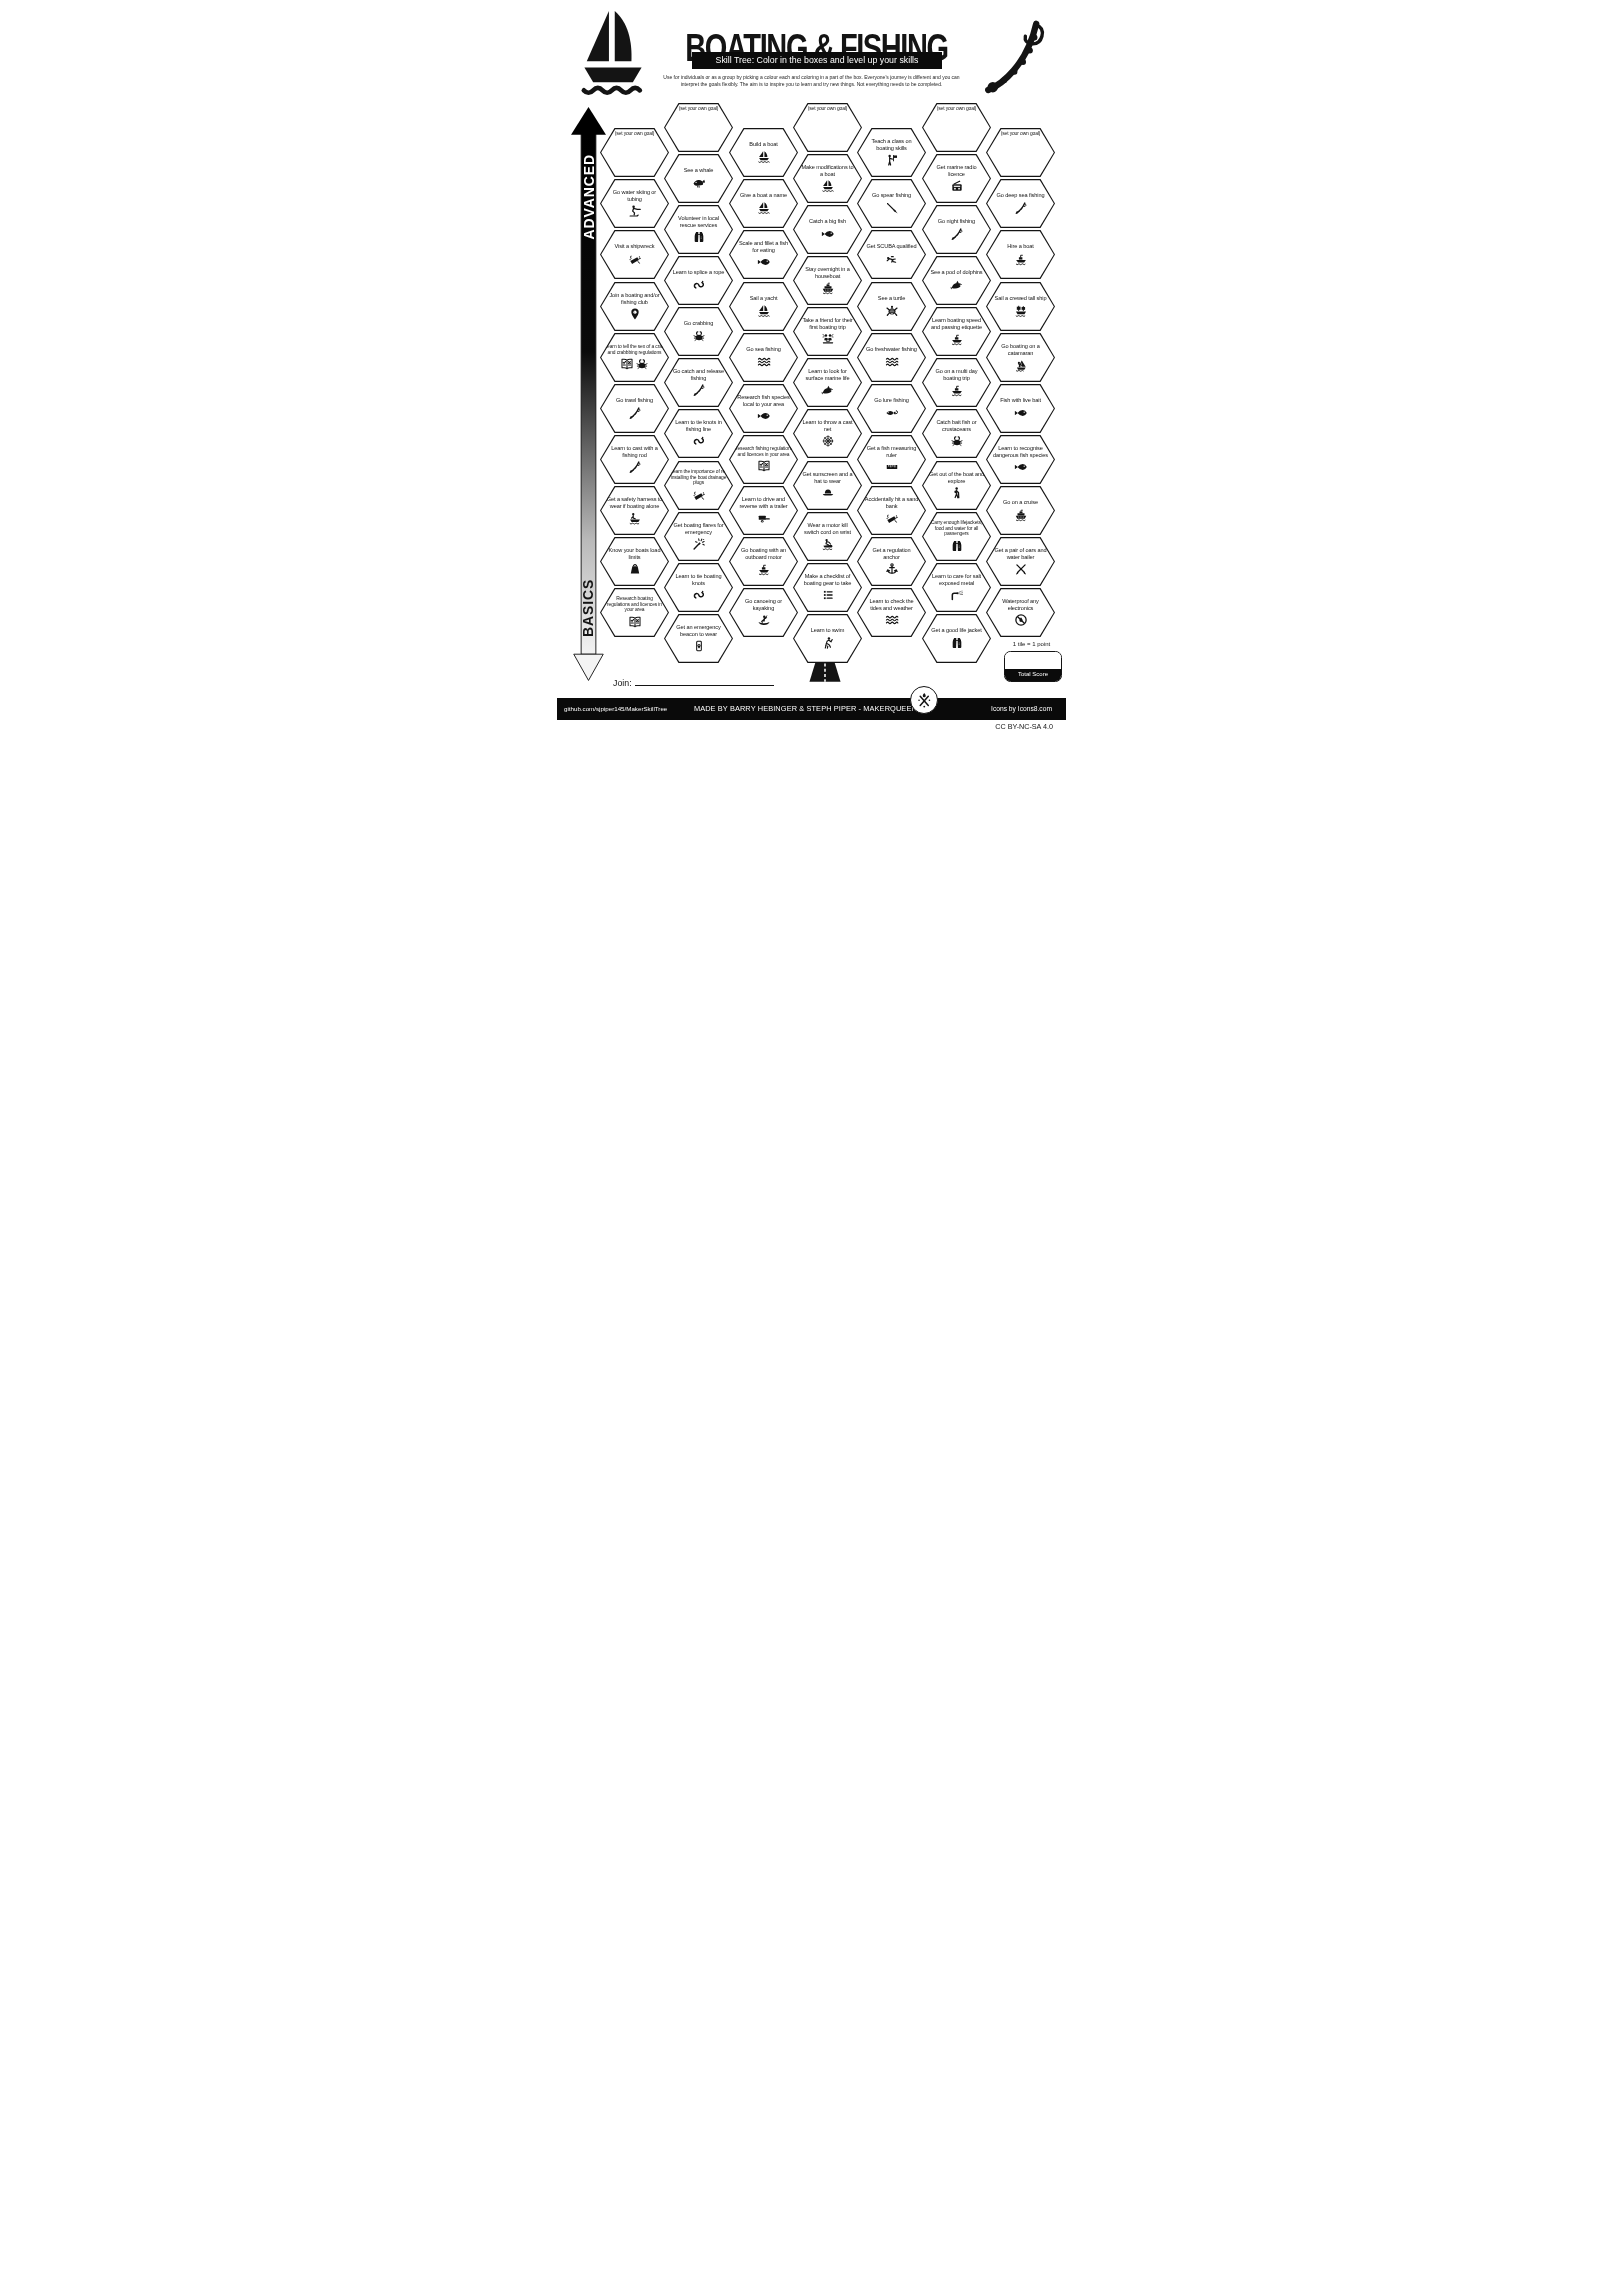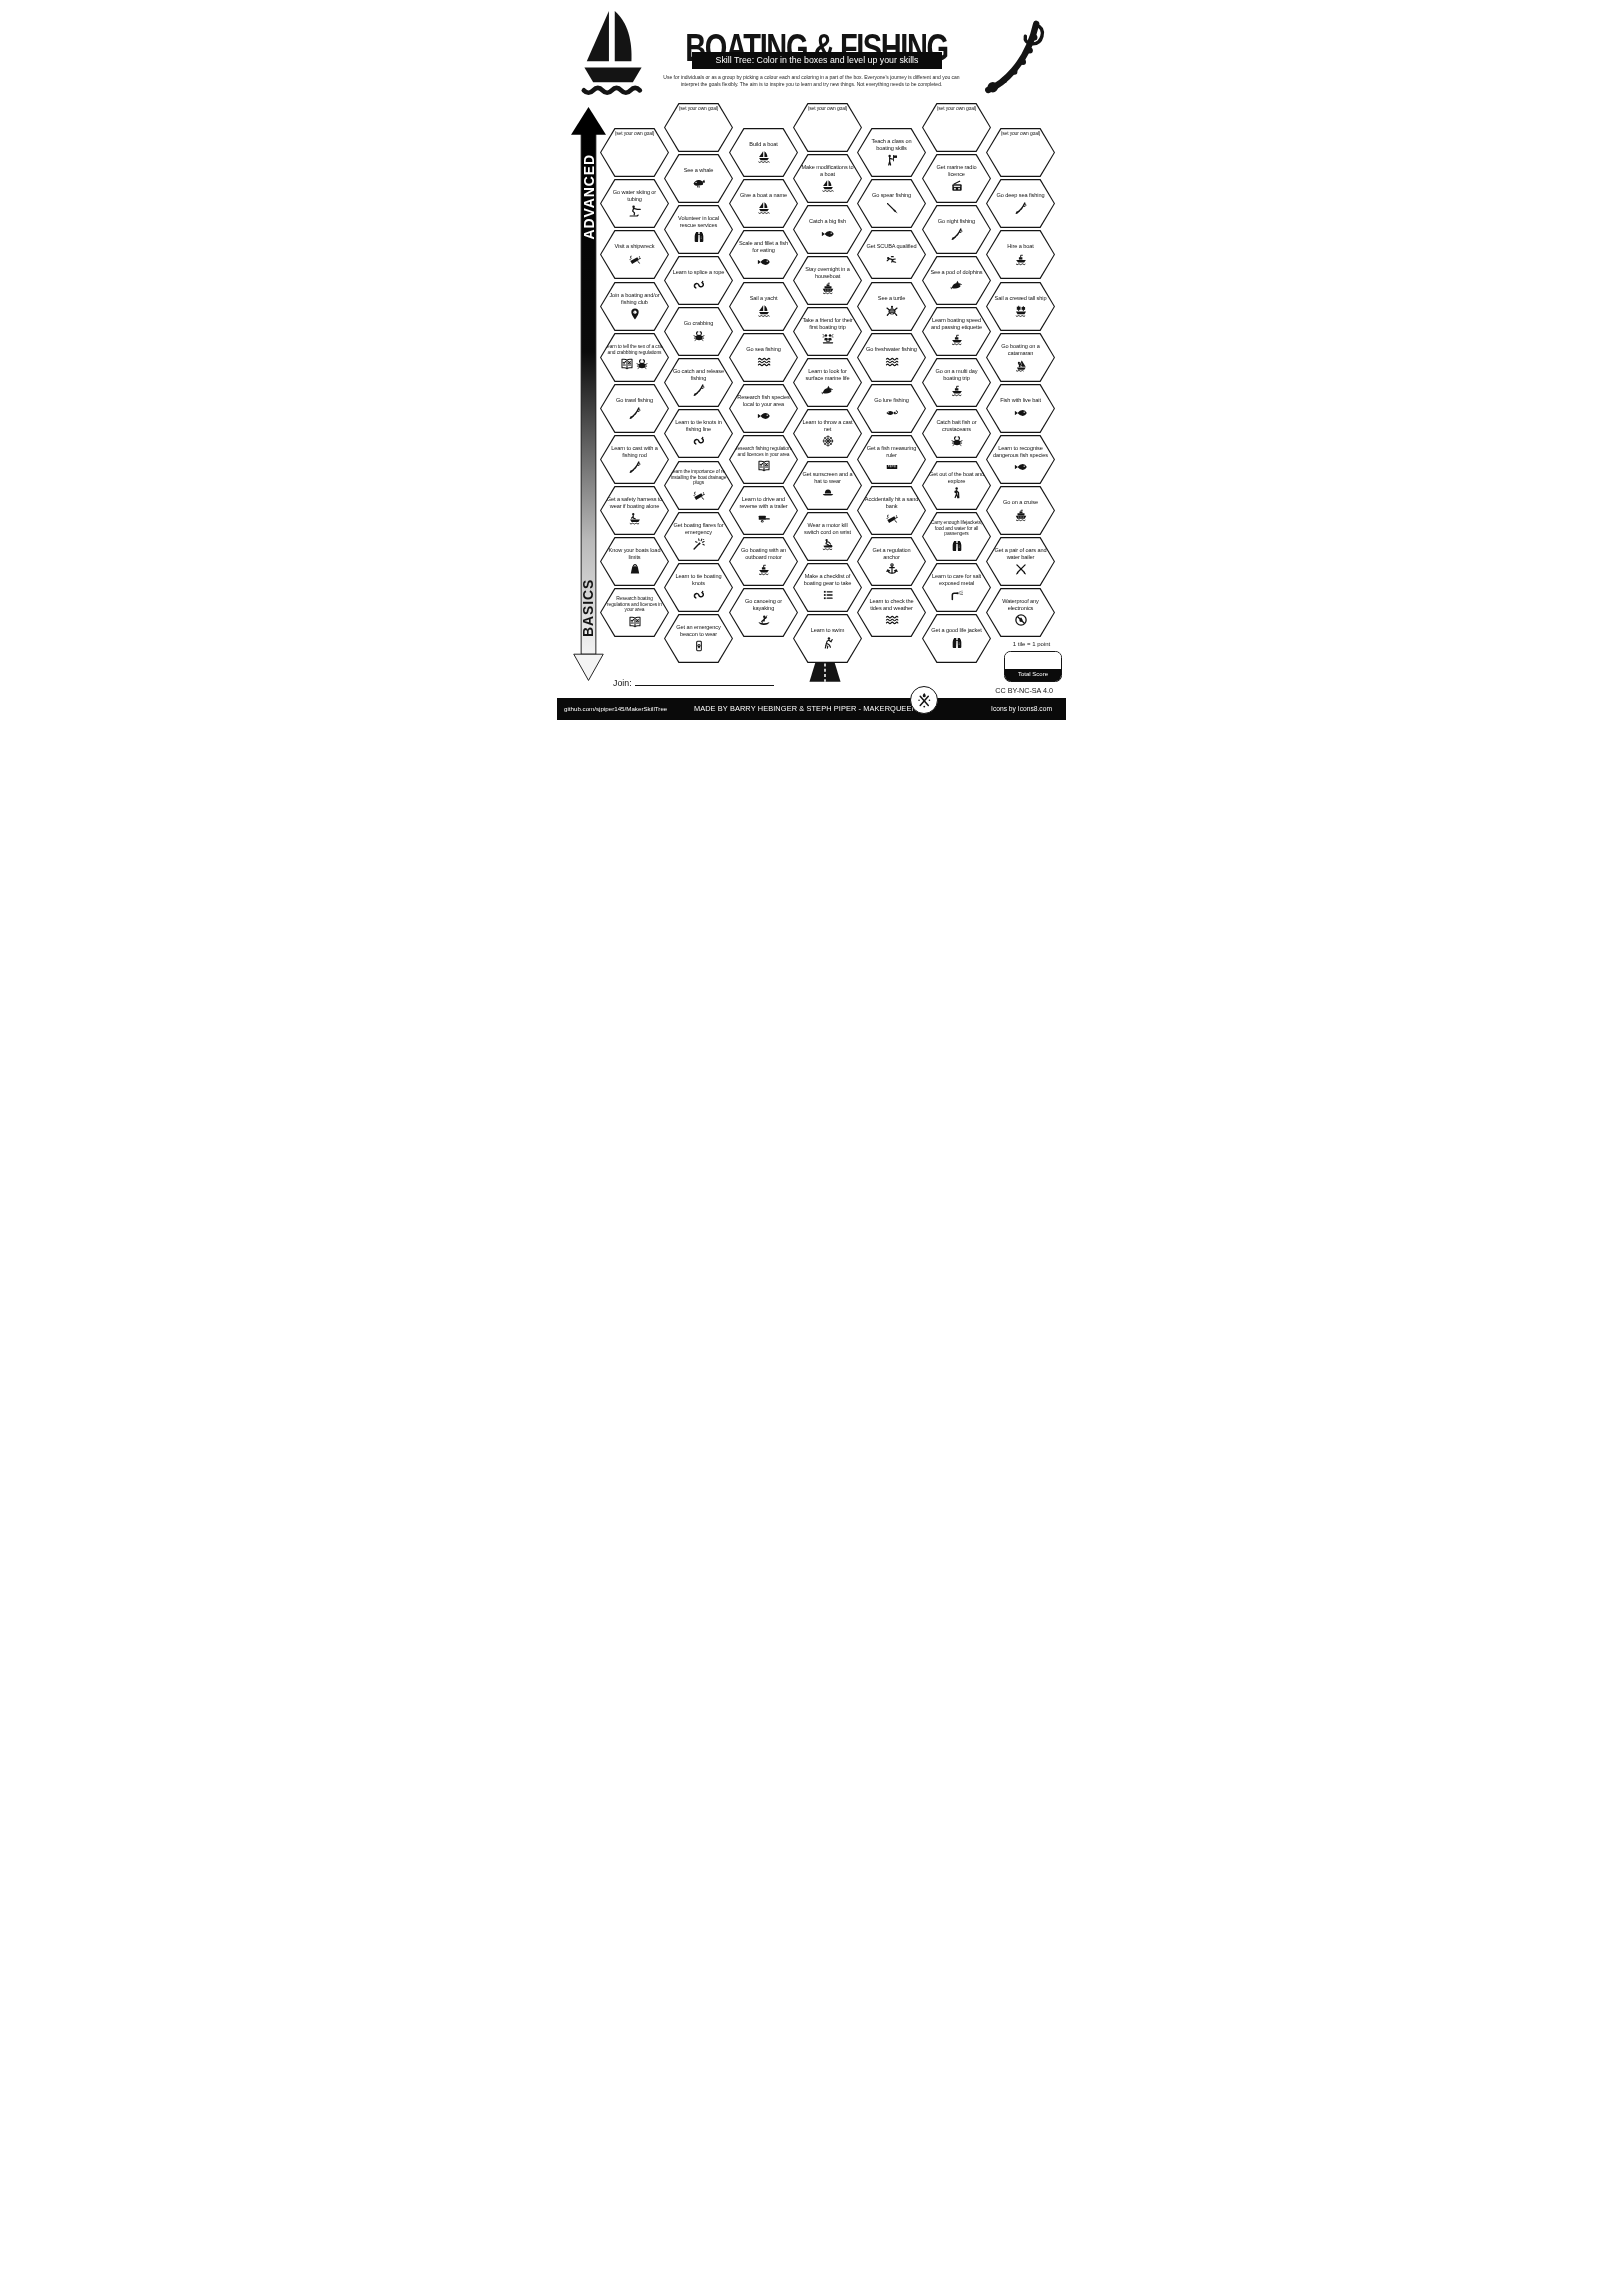--- a/index.html
+++ b/index.html
@@ -44,21 +44,21 @@
   .score-note{position:absolute;left:444px;top:641px;width:61px;text-align:center;font-size:6px;}
   .score-box{position:absolute;left:447px;top:651px;width:56px;height:29px;background:#fff;
              border:1.4px solid #141414;border-radius:6.5px;overflow:hidden;}
   .score-fill{position:absolute;left:0;right:0;top:0;height:16.7px;background:#fff;}
   .score-bar{position:absolute;left:0;right:0;bottom:0;height:11.6px;background:#0b0b0b;color:#fff;
              font-size:6px;line-height:11.6px;text-align:center;}
 
   
   .name-row{position:absolute;left:56px;top:678px;font-size:8.8px;}
   .name-line{display:inline-block;width:139px;border-bottom:1.2px solid #141414;height:7px;margin-left:3.2px;}
-  .cc{position:absolute;right:13px;top:686px;font-size:7.2px;}
+  .cc{position:absolute;right:13px;top:722px;font-size:7.2px;}
 
   
   .footer{position:absolute;left:0;top:698px;width:509px;height:22px;background:#0a0a0a;color:#fff;}
   .footer .gh{position:absolute;left:7px;top:0;line-height:22px;font-size:6.2px;}
   .footer .credit{position:absolute;left:0;width:100%;top:0;line-height:22px;font-size:7.4px;
                   text-align:center;letter-spacing:0.1px;}
   .footer .ic8{position:absolute;right:14px;top:0;line-height:22px;font-size:6.7px;}
   .logo-circle{position:absolute;left:353px;top:686px;width:26px;height:26px;border-radius:50%;
                background:#fff;border:1.2px solid #141414;z-index:3;display:flex;align-items:center;justify-content:center;}
 </style>

